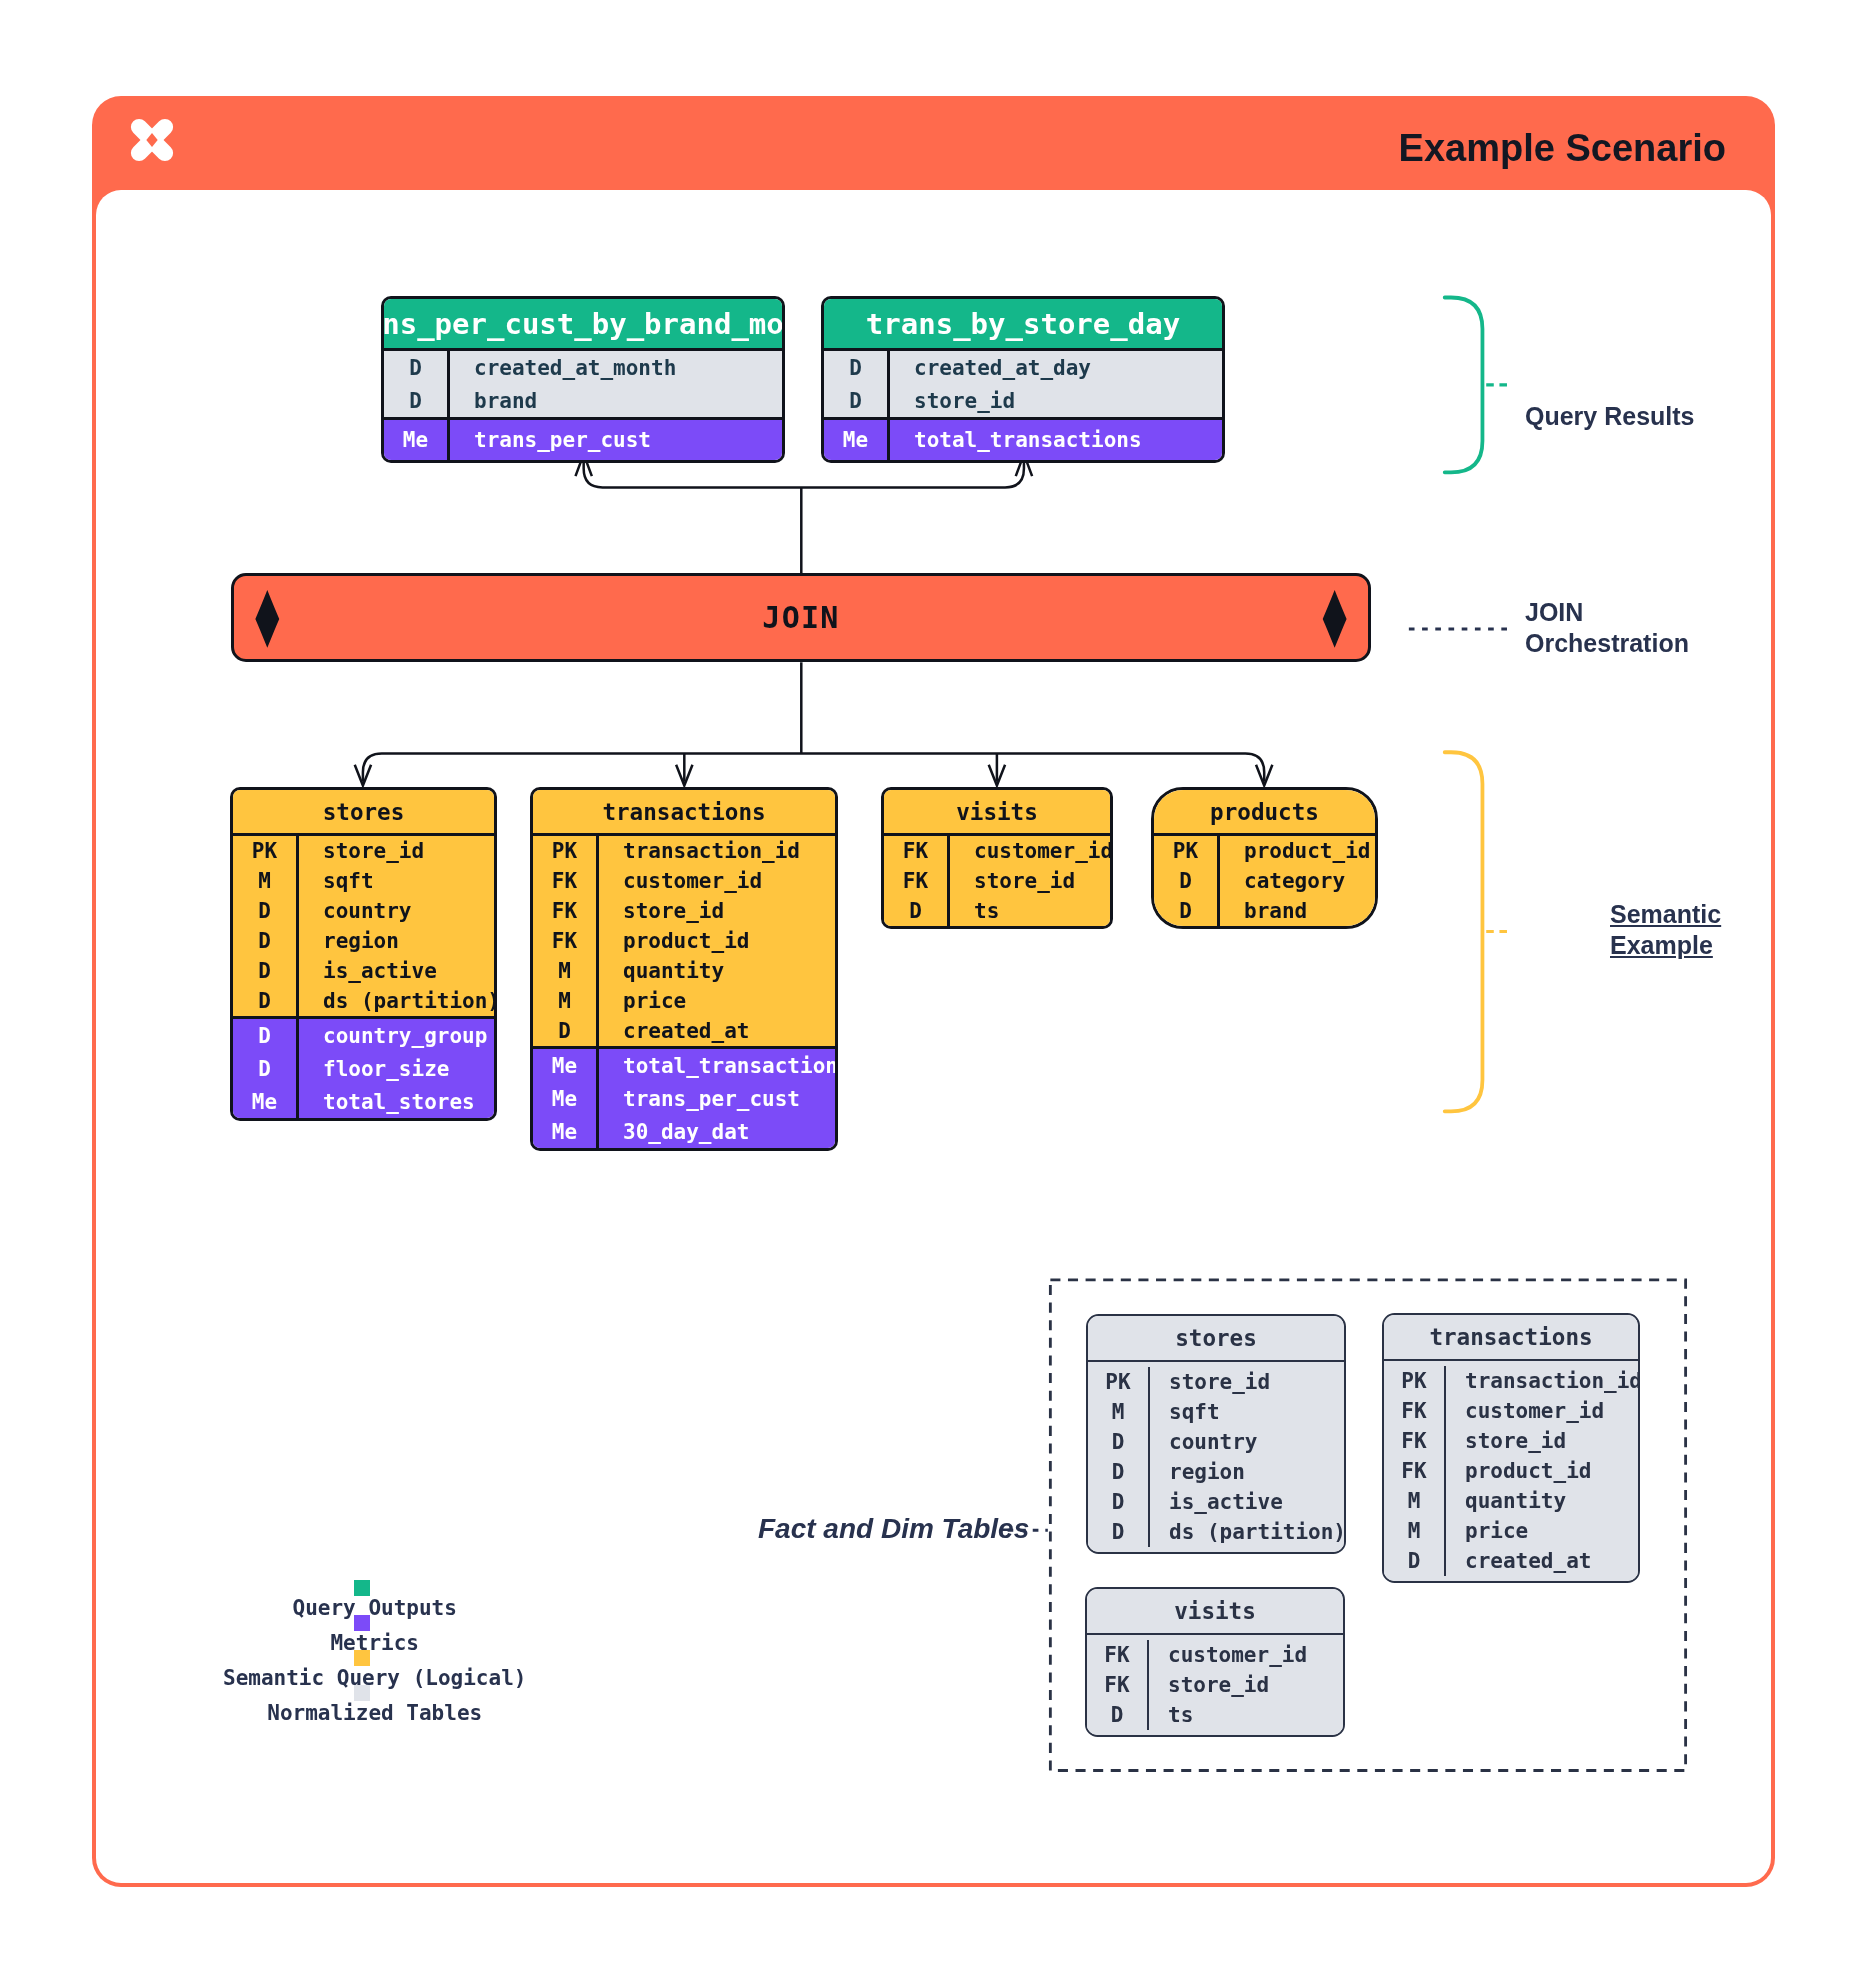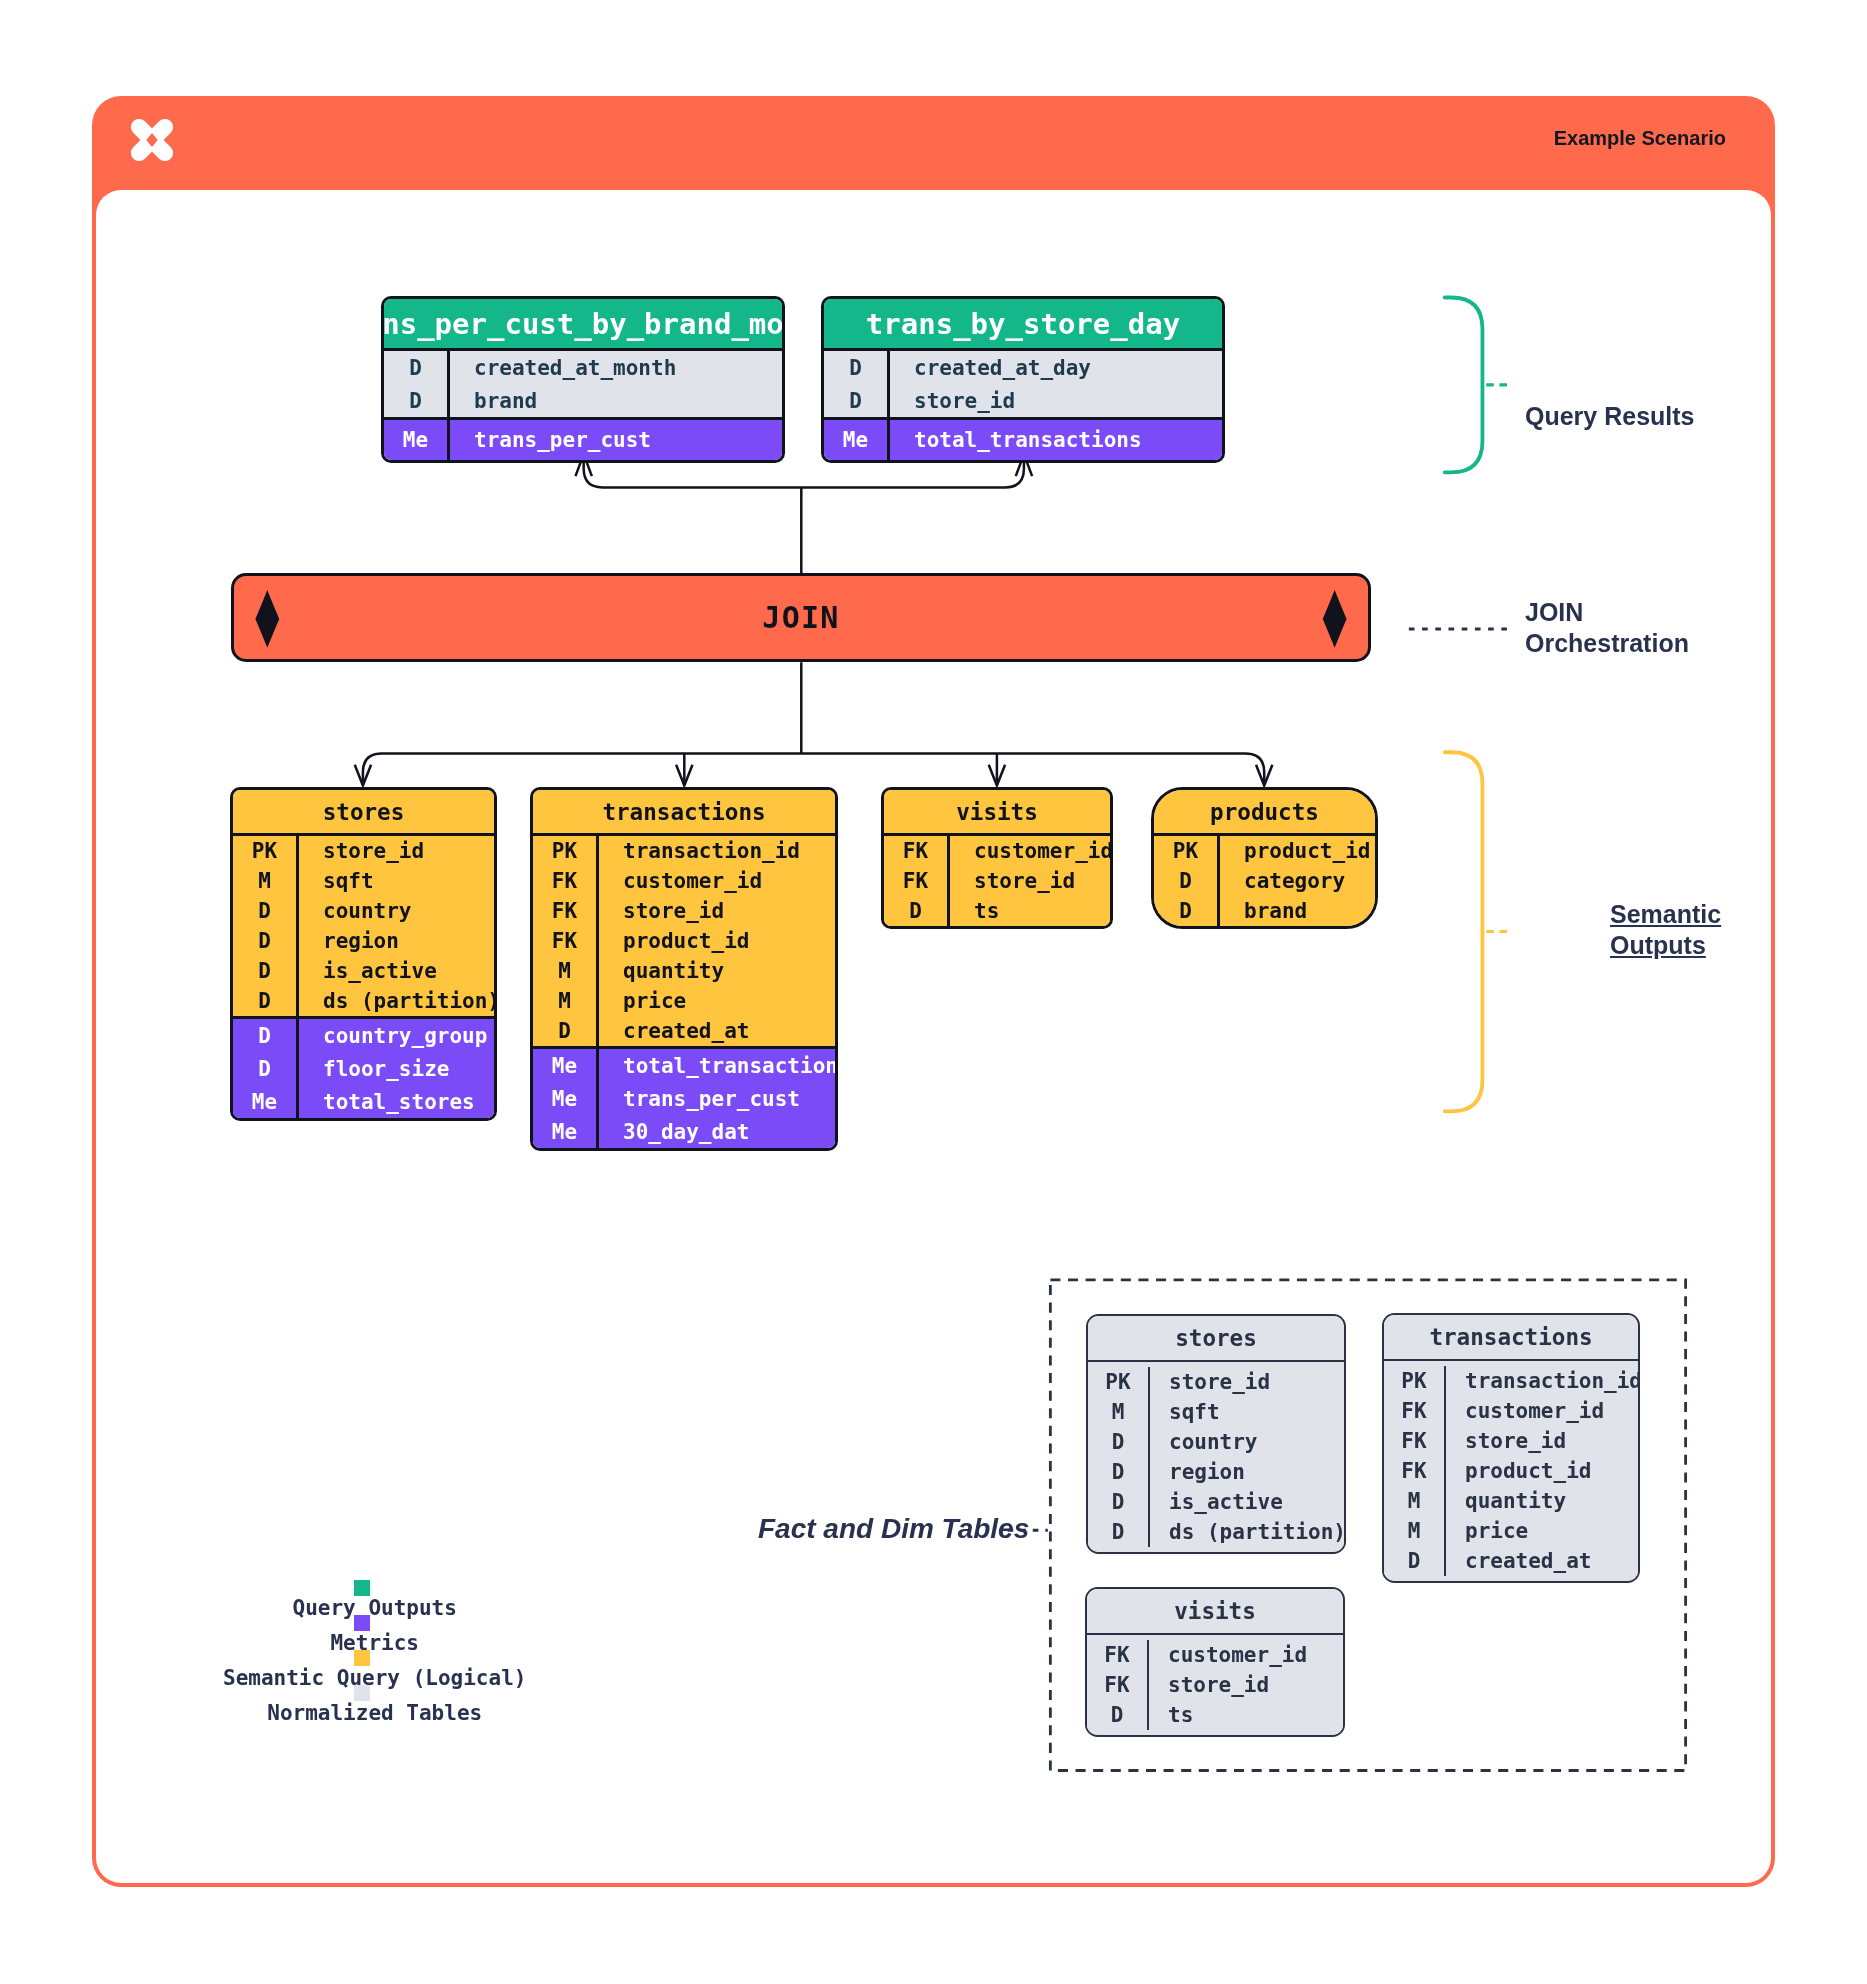--- a/index.html
+++ b/index.html
@@ -9,21 +9,21 @@
   html,body{margin:0;padding:0;}
   body{width:1868px;height:1985px;position:relative;background:#ffffff;overflow:hidden;
        font-family:"DejaVu Sans Mono",monospace;}
   .abs{position:absolute;}
 
   
   .card{left:92px;top:96px;width:1683px;height:1791px;background:var(--orange);
         border-radius:29px;z-index:0;}
   .card-content{left:3.8px;top:94px;width:1675px;height:1693px;background:#fff;border-radius:25px;}
   .hdr-title{right:142px;top:127px;font-family:"Liberation Sans",sans-serif;font-weight:bold;
-             font-size:20px;color:#131722;z-index:2;}
+             font-size:38px;color:#131722;z-index:2;}
   .logo{left:123px;top:111px;z-index:2;}
 
   
   .join-bar{left:231px;top:573px;width:1140px;height:89px;background:var(--orange);
             border:3.8px solid var(--ink);border-radius:15px;box-sizing:border-box;
             display:flex;align-items:center;justify-content:center;z-index:8;
             font-size:30px;font-weight:bold;letter-spacing:1.3px;color:var(--ink);}
 
   
   svg.overlay{left:0;top:0;z-index:9;pointer-events:none;}
@@ -358,21 +358,21 @@
     </div>
   </div>
 
 <div class="anno" style="left:1525px;top:369px;margin-top:32px;">Query Results</div>
 <div class="anno" style="left:1525px;top:597px;">
   <div>JOIN</div>
   <div>Orchestration</div>
 </div>
 <div class="anno" style="left:1610px;top:899px;text-decoration:underline;">
   <div>Semantic</div>
-  <div>Outputs</div>
+  <div>Example</div>
 </div>
 <div class="anno anno-big" style="left:758px;top:1513px;font-style:italic;">Fact and Dim Tables</div>
 
 <div class="abs legend">
     <div class="legend-item">
       <span class="legend-swatch" style="background: rgb(20, 183, 138);"></span>
       <span class="legend-label">Query Outputs</span>
     </div>
     <div class="legend-item">
       <span class="legend-swatch" style="background: rgb(124, 75, 248);"></span>

